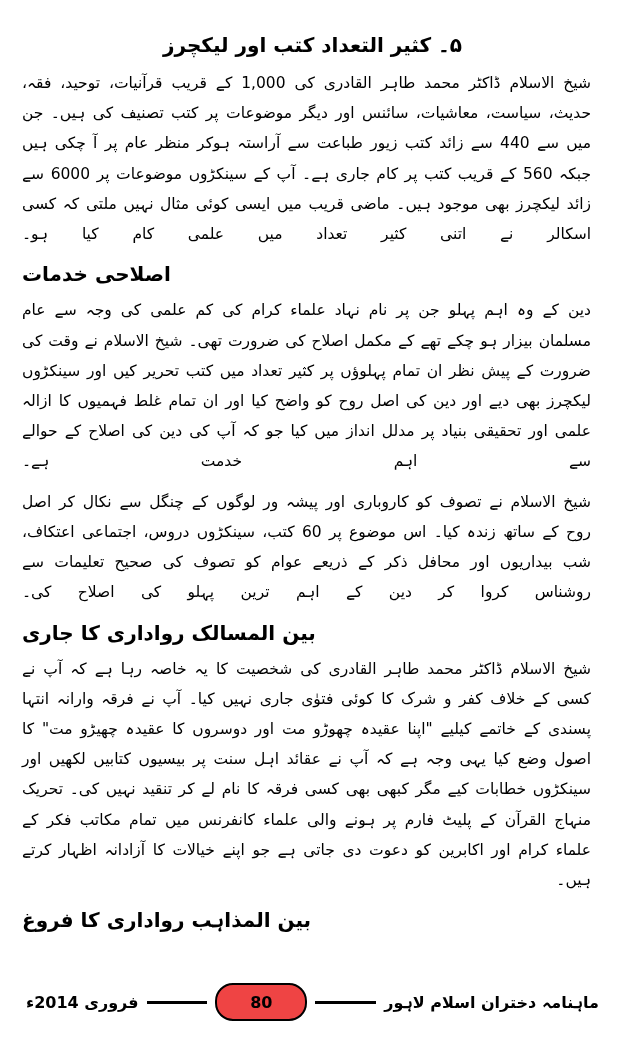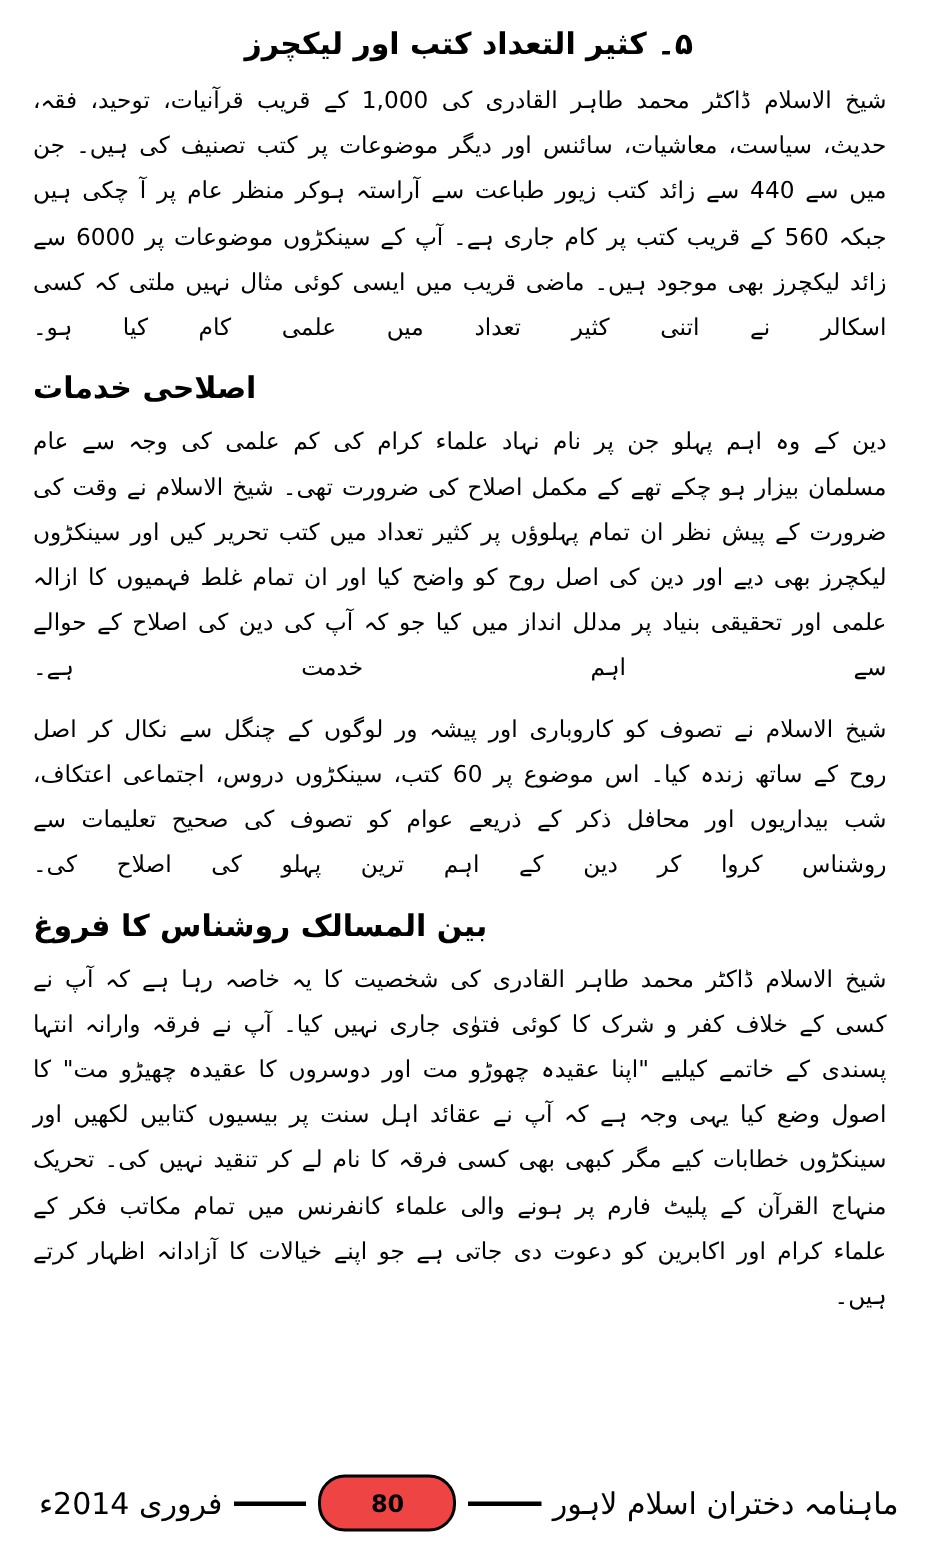--- a/index.html
+++ b/index.html
@@ -13,21 +13,21 @@
     font-family: "DejaVu Sans", sans-serif;
     color: #000000;
     position: relative;
     overflow: hidden;
   }
   .page {
     position: relative;
     width: 625px;
     height: 1038px;
     box-sizing: border-box;
-    padding: 14px 22px 0 22px;
+    padding: 30px 22px 0 22px;
     direction: rtl;
   }
   .heading {
     font-family: "DejaVu Sans", sans-serif;
     font-weight: bold;
     font-size: 20px;
     text-align: left;
     direction: rtl;
     margin: 0 0 6px 0;
     line-height: 1.5;
@@ -64,22 +64,22 @@
     bottom: 14px;
     height: 44px;
     display: flex;
     align-items: center;
     direction: rtl;
     padding: 0 26px;
     box-sizing: border-box;
   }
   .footer-side {
     font-family: "DejaVu Sans", sans-serif;
-    font-weight: normal;
-    font-size: 20px;
+    font-weight: bold;
+    font-size: 16px;
     white-space: nowrap;
     flex: 0 0 auto;
   }
   .footer-rule {
     flex: 1 1 auto;
     height: 3px;
     background: #000;
     margin: 0 8px;
   }
   .page-num-wrap {
@@ -110,25 +110,26 @@
   <div class="section">
     <h2 class="heading">اصلاحی خدمات</h2>
     <p class="para">دین کے وہ اہم پہلو جن پر نام نہاد علماء کرام کی کم علمی کی وجہ سے عام مسلمان بیزار ہو چکے تھے کے مکمل اصلاح کی ضرورت تھی۔ شیخ الاسلام نے وقت کی ضرورت کے پیش نظر ان تمام پہلوؤں پر کثیر تعداد میں کتب تحریر کیں اور سینکڑوں لیکچرز بھی دیے اور دین کی اصل روح کو واضح کیا اور ان تمام غلط فہمیوں کا ازالہ علمی اور تحقیقی بنیاد پر مدلل انداز میں کیا جو کہ آپ کی دین کی اصلاح کے حوالے سے اہم خدمت ہے۔</p>
   </div>
 
   <div class="section">
     <p class="para">شیخ الاسلام نے تصوف کو کاروباری اور پیشہ ور لوگوں کے چنگل سے نکال کر اصل روح کے ساتھ زندہ کیا۔ اس موضوع پر 60 کتب، سینکڑوں دروس، اجتماعی اعتکاف، شب بیداریوں اور محافل ذکر کے ذریعے عوام کو تصوف کی صحیح تعلیمات سے روشناس کروا کر دین کے اہم ترین پہلو کی اصلاح کی۔</p>
   </div>
 
   <div class="section">
-    <h2 class="heading">بین المسالک روشناس کا فروغ</h2>
+    <h2 class="heading">بین المسالک رواداری کا جاری</h2>
     <p class="para">شیخ الاسلام ڈاکٹر محمد طاہر القادری کی شخصیت کا یہ خاصہ رہا ہے کہ آپ نے کسی کے خلاف کفر و شرک کا کوئی فتوٰی جاری نہیں کیا۔ آپ نے فرقہ وارانہ انتہا پسندی کے خاتمے کیلیے "اپنا عقیدہ چھوڑو مت اور دوسروں کا عقیدہ چھیڑو مت" کا اصول وضع کیا یہی وجہ ہے کہ آپ نے عقائد اہل سنت پر بیسیوں کتابیں لکھیں اور سینکڑوں خطابات کیے مگر کبھی بھی کسی فرقہ کا نام لے کر تنقید نہیں کی۔ تحریک منہاج القرآن کے پلیٹ فارم پر ہونے والی علماء کانفرنس میں تمام مکاتب فکر کے علماء کرام اور اکابرین کو دعوت دی جاتی ہے جو اپنے خیالات کا آزادانہ اظہار کرتے ہیں۔</p>
   </div>
 
   <div class="section">
+    <h2 class="heading">بین المذاہب رواداری کا فروغ</h2>
   </div>
 
 </div>
 
 <div class="footer">
   <div class="footer-side">ماہنامہ دختران اسلام لاہور</div>
   <div class="footer-rule"></div>
   <div class="page-num-wrap">80</div>
   <div class="footer-rule"></div>
   <div class="footer-side">فروری 2014ء</div>

